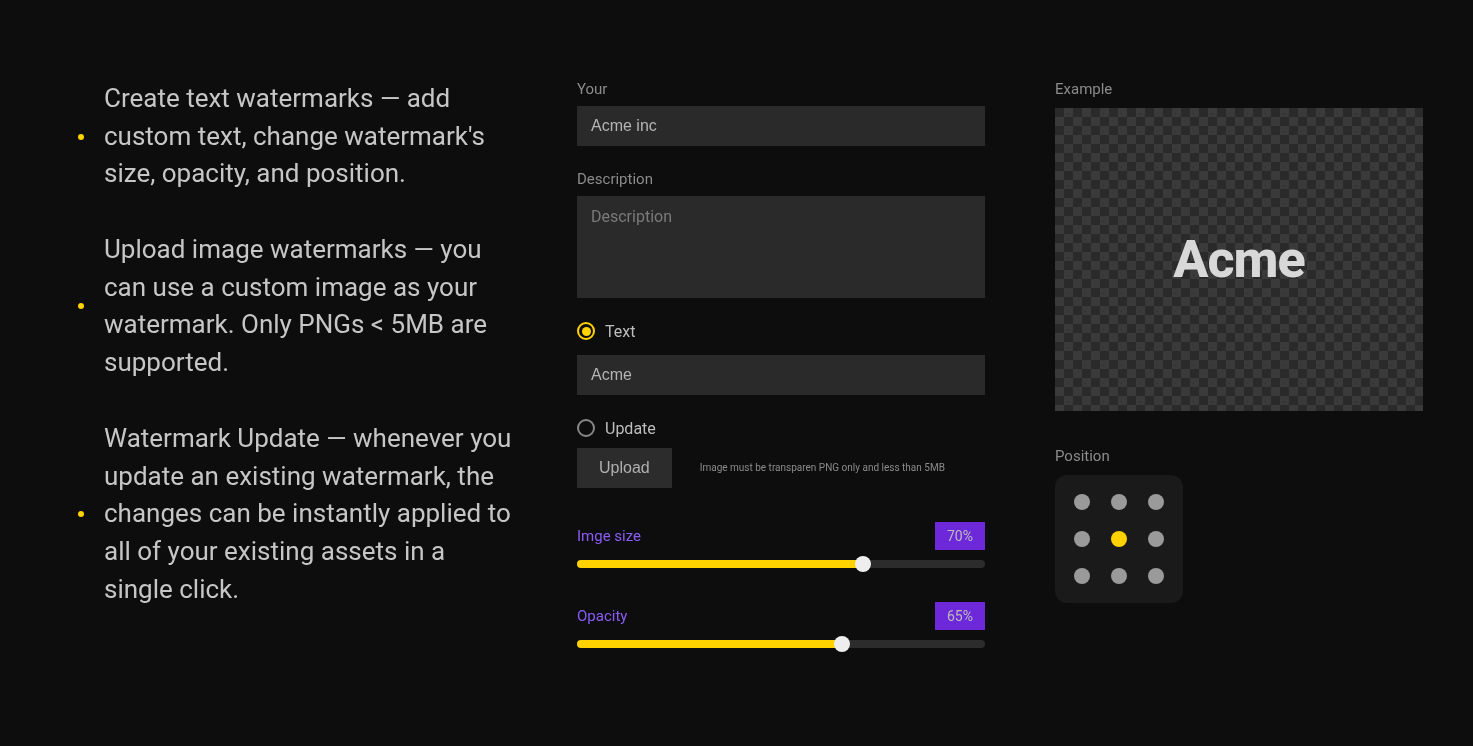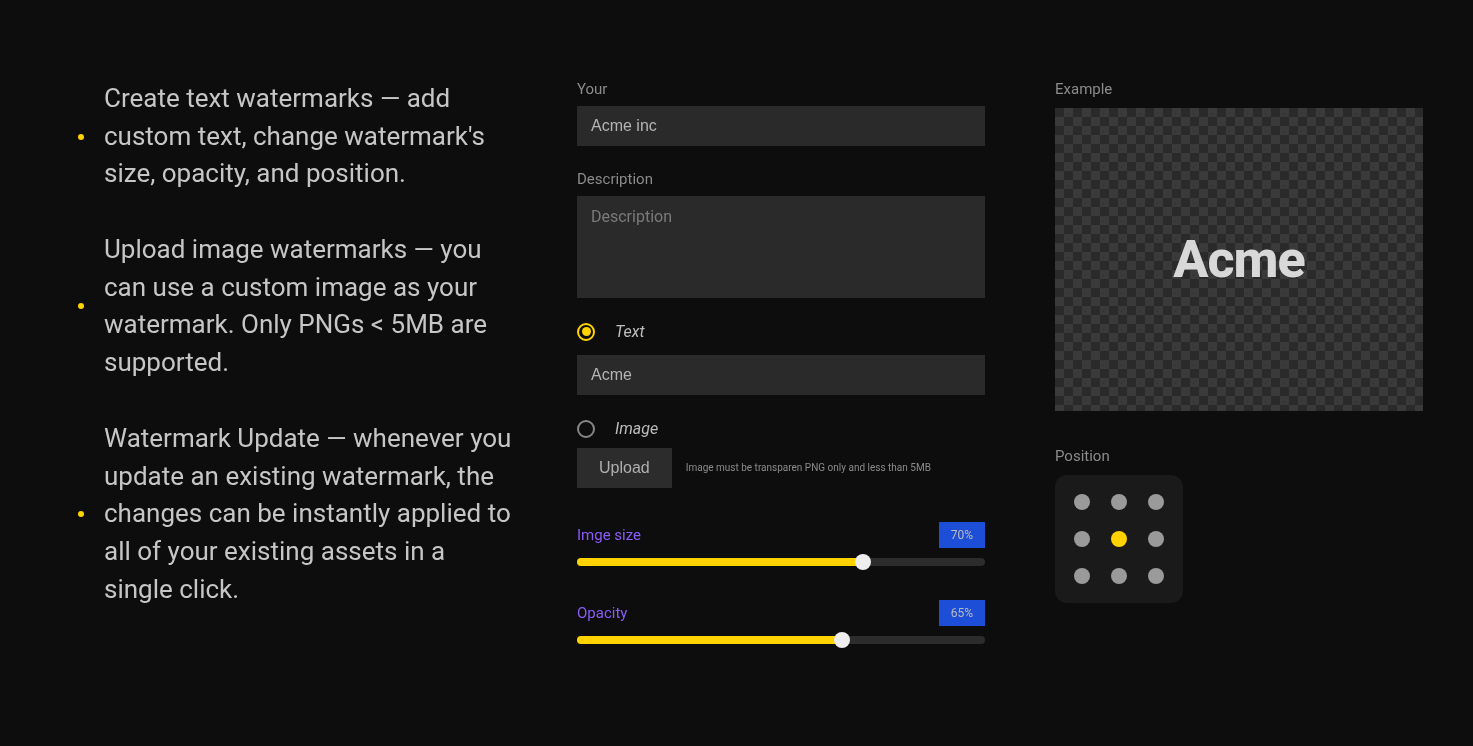--- a/index.html
+++ b/index.html
@@ -81,40 +81,38 @@
       padding: 11px 14px;
       outline: none;
       resize: none;
       font-family: inherit;
     }
     .text-input::placeholder, .textarea::placeholder { color: #7a7a7a; }
     .gap-md { margin-top: 24px; }
     .gap-sm { margin-top: 14px; }
     .radio-row {
       display: flex;
-      align-items: center;
-      gap: 20px;
-      font-style: italic;
+      gap: 10px;
     }
     .radio-outer {
       width: 18px; height: 18px;
       border: 2px solid #878787;
       border-radius: 50%;
       display: flex; align-items: center; justify-content: center;
       cursor: pointer;
     }
     .radio-outer.selected { border-color: #ffd200; }
     .radio-inner {
       width: 9px; height: 9px; border-radius: 50%; background: #ffd200;
     }
     .radio-label { font-size: 16px; color: #bdbdbd; }
     .upload-row {
       display: flex;
       align-items: center;
-      gap: 14px;
+      gap: 28px;
       margin-top: 10px;
     }
     .upload-btn {
       background: #2c2c2c;
       border: none;
       color: #b0b0b0;
       font-size: 16px;
       padding: 11px 22px;
       cursor: pointer;
     }
@@ -126,23 +124,23 @@
     }
     .slider-block { margin-top: 34px; }
     .slider-head {
       display: flex;
       justify-content: space-between;
       align-items: center;
       margin-bottom: 10px;
     }
     .slider-name { font-size: 15px; color: #8b5cf6; }
     .slider-val {
-      background: #1d4ed8;
+      background: #6d28d9;
       color: #bcbcbc;
-      font-size: 12px;
+      font-size: 14px;
       padding: 6px 12px;
     }
     .slider-track {
       position: relative;
       height: 8px;
       background: #2c2c2c;
       border-radius: 4px;
     }
     .slider-fill {
       position: absolute;
@@ -232,21 +230,21 @@
         <span class="radio-inner"></span>
       </span>
     <span class="radio-label">Text</span>
   </div>
   <div class="gap-sm"></div>
   <input type="text" class="text-input" value="Acme" style="">
 
   <div class="gap-md"></div>
   <div class="radio-row">
     <span class="radio-outer"></span>
-    <span class="radio-label">Image</span>
+    <span class="radio-label">Update</span>
   </div>
   <div class="upload-row">
     <button class="upload-btn">Upload</button>
     <div class="upload-hint">Image must be transparen PNG only and less than 5MB</div>
   </div>
 
   <div class="slider-block">
     <div class="slider-head">
       <span class="slider-name">Imge size</span>
       <span class="slider-val">70%</span>

